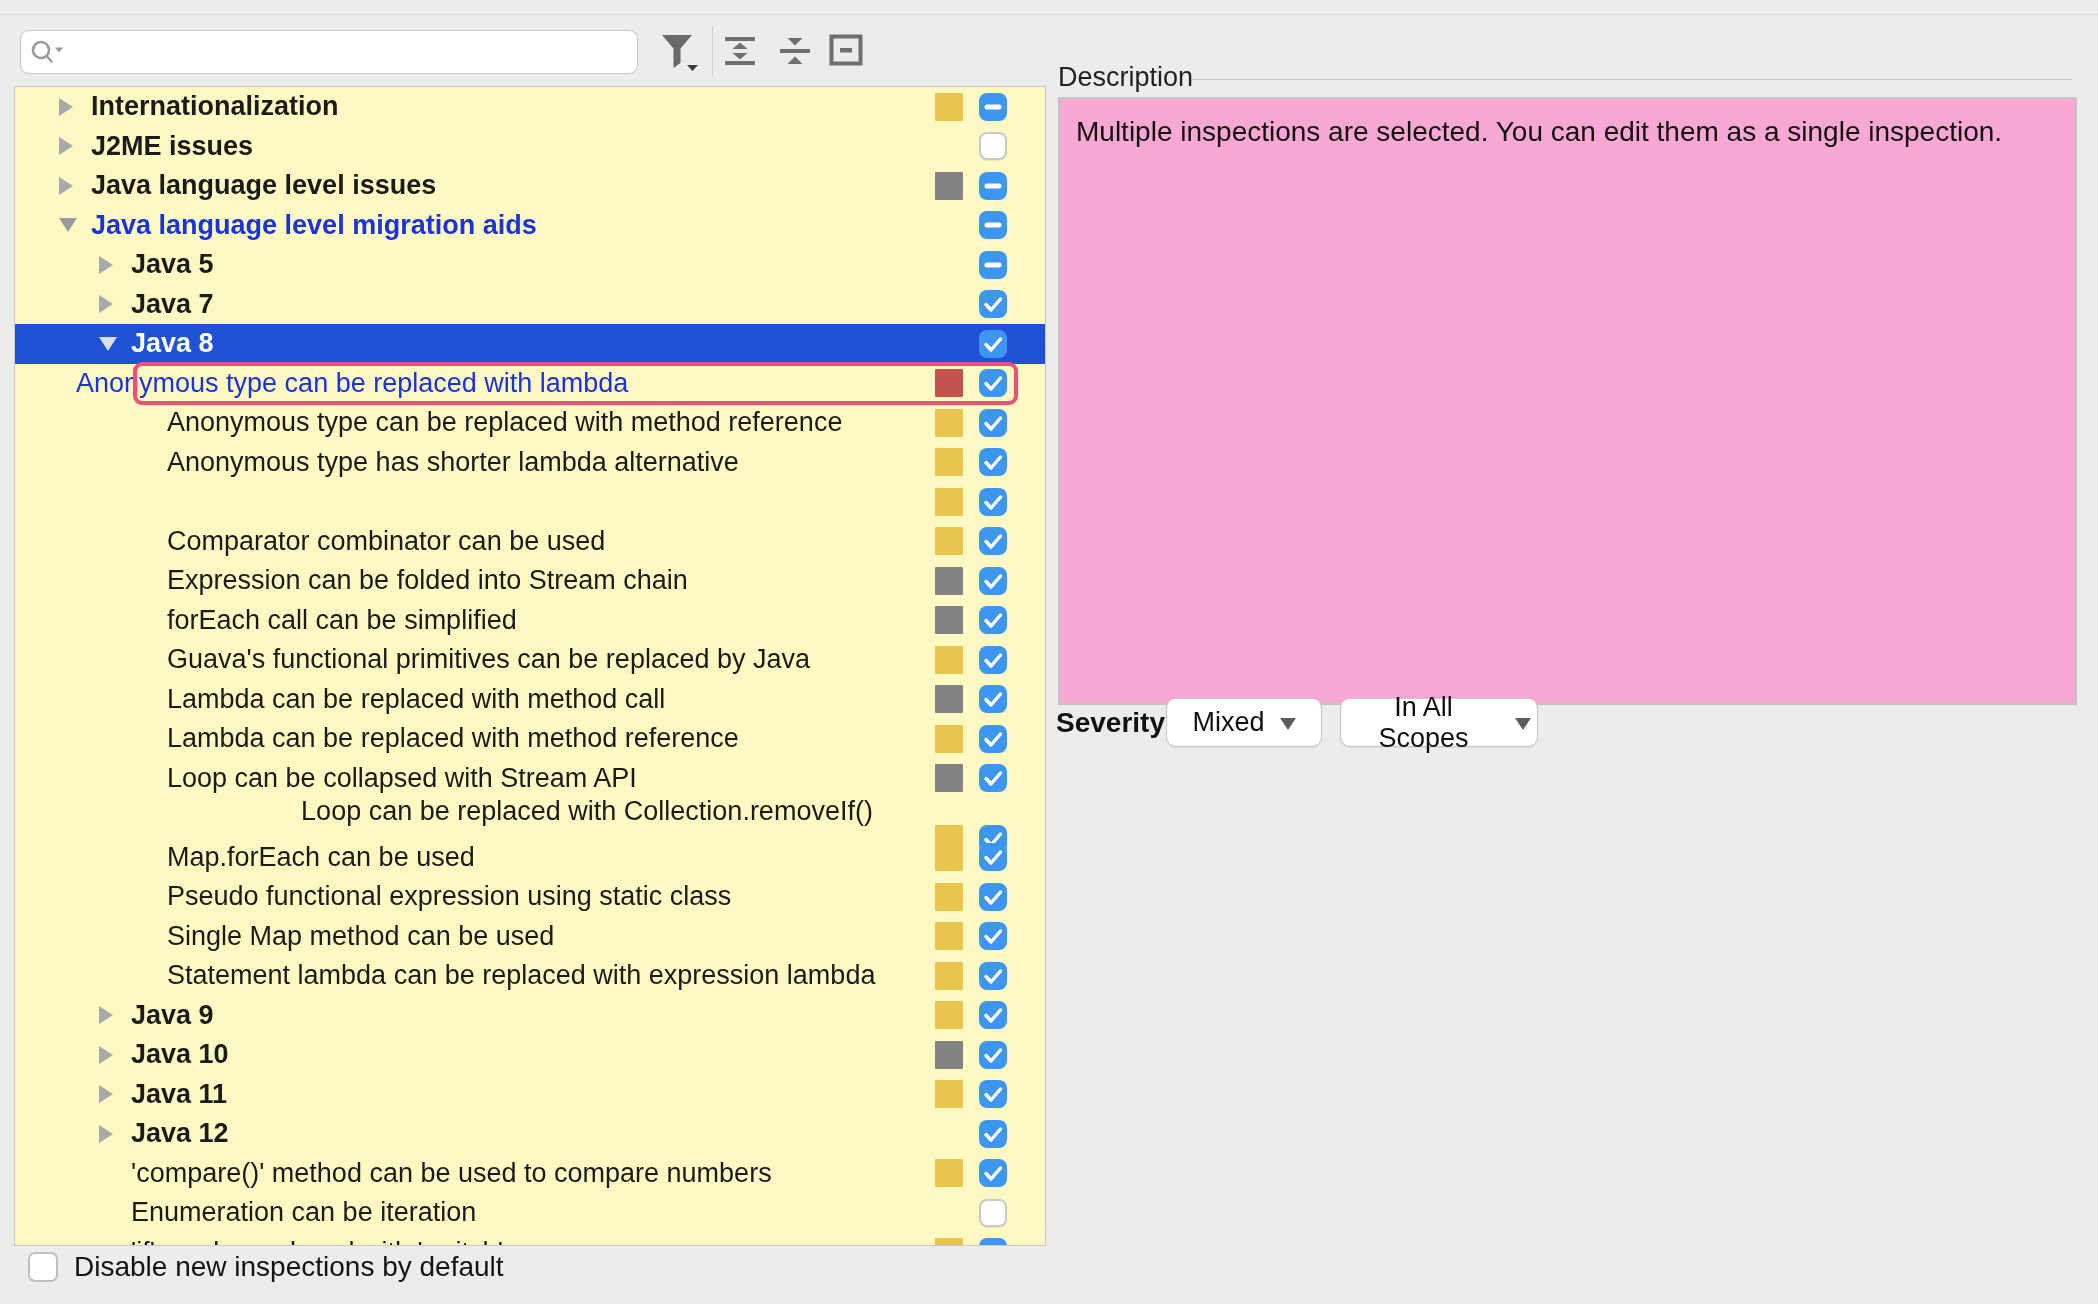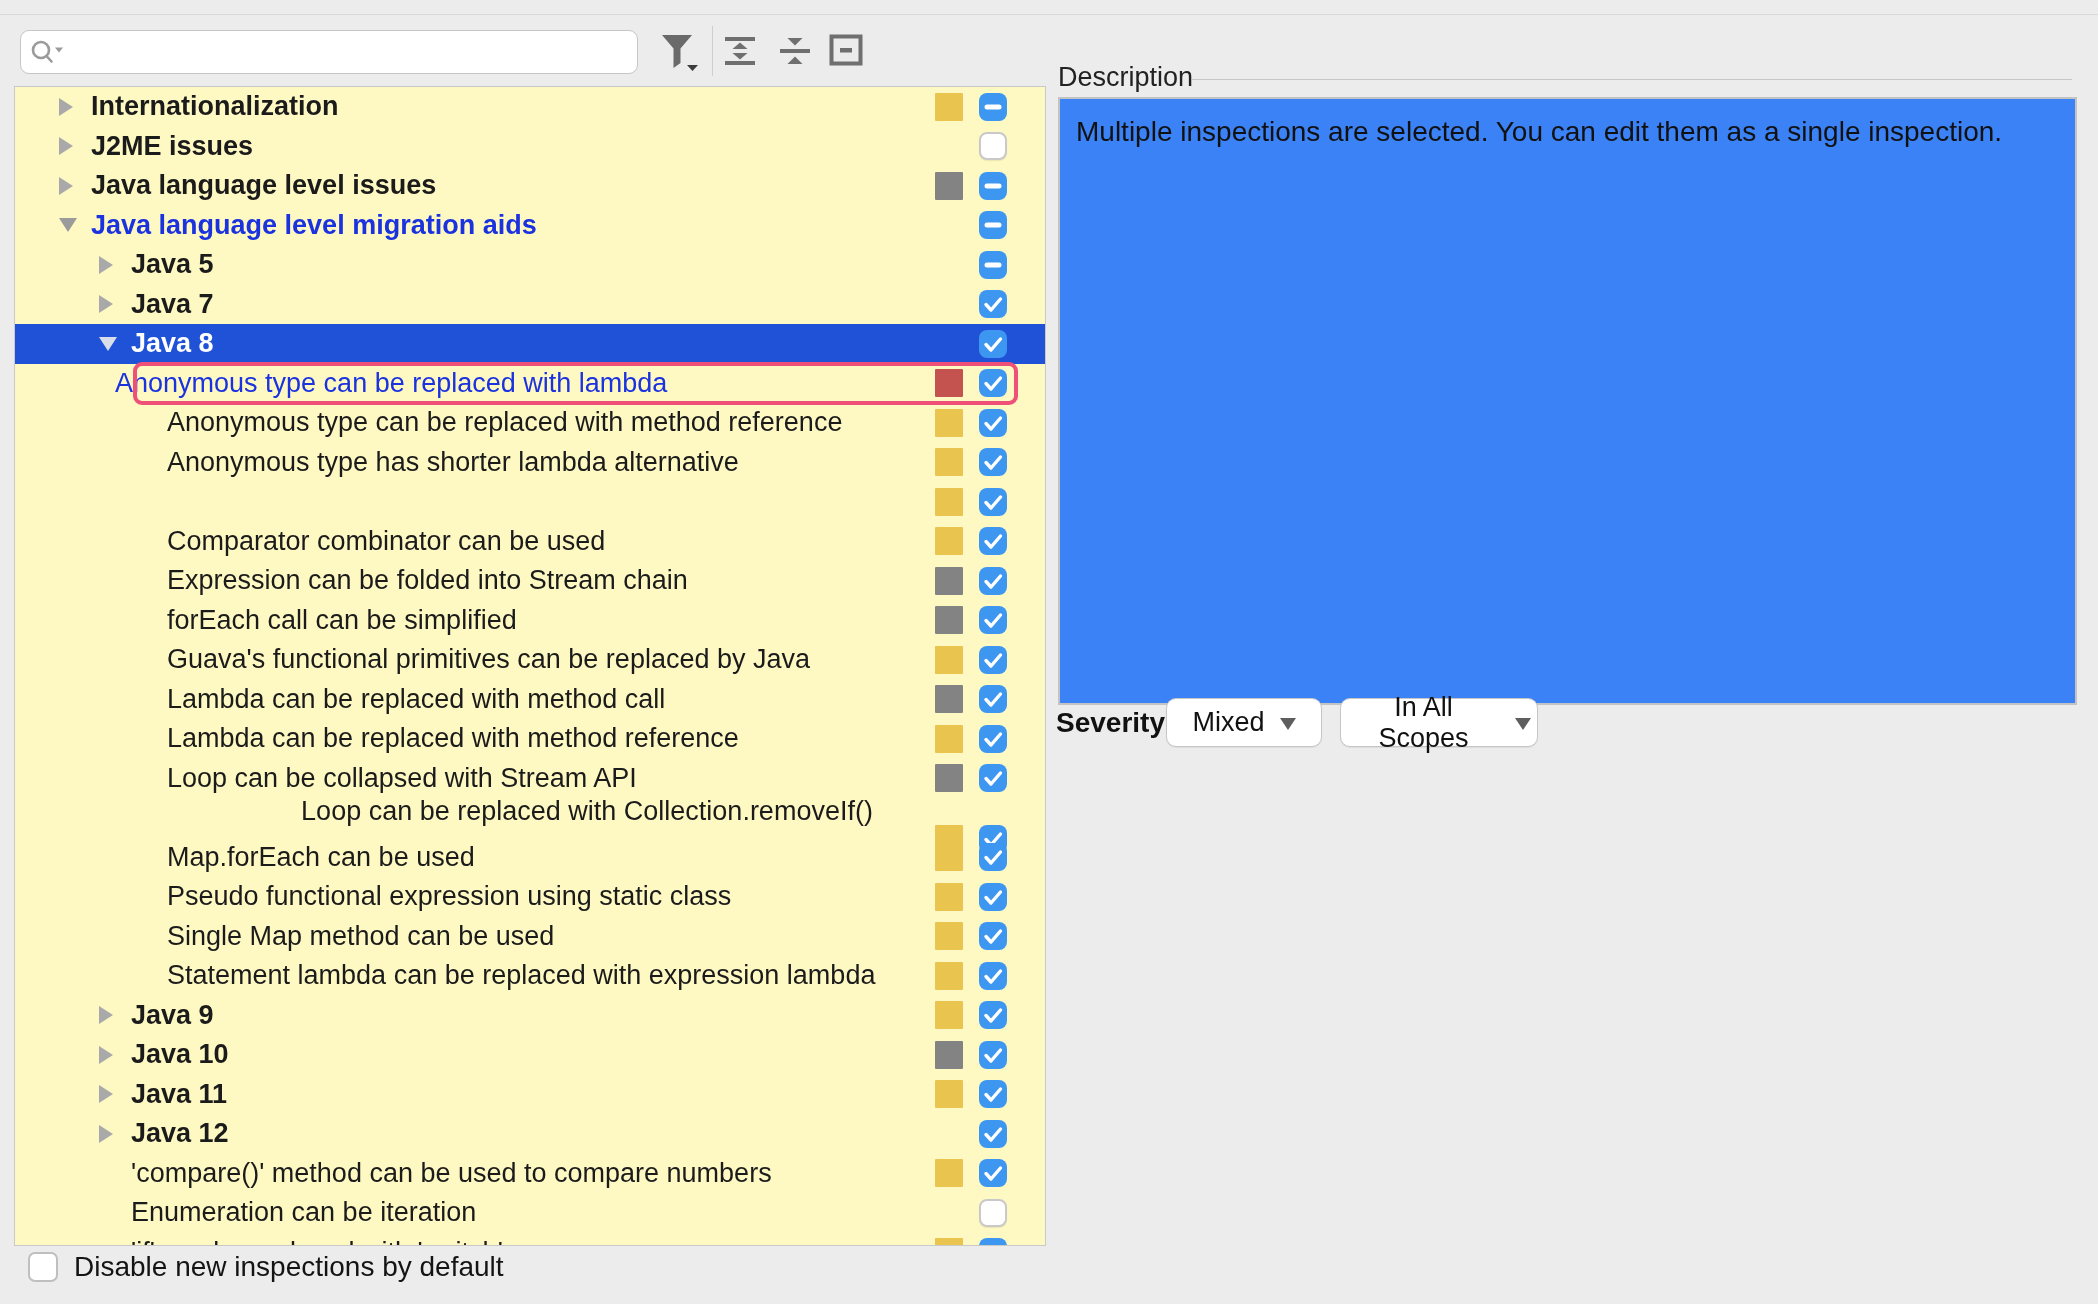--- a/index.html
+++ b/index.html
@@ -65,21 +65,21 @@
   .footer-label{
     position:absolute;left:74px;top:1252px;height:30px;display:flex;align-items:center;
     font-size:28px;font-weight:500;color:#141414;white-space:nowrap;
   }
 
   
   .desc-title{position:absolute;left:1058px;top:62px;font-size:27px;color:#222;white-space:nowrap;}
   .desc-line{position:absolute;left:1192px;top:79px;width:880px;height:1px;background:#C6C6C6;}
   .desc-box{
     position:absolute;left:1058px;top:97px;width:1019px;height:608px;box-sizing:border-box;
-    background:#3b82f6;border:2px solid #C3C3C3;padding:14px 16px;
+    background:#f9a8d4;border:2px solid #C3C3C3;padding:14px 16px;
     font-size:28px;color:#111;line-height:1.35;
   }
   .severity-label{position:absolute;left:1056px;top:707px;font-size:28px;font-weight:bold;color:#111;white-space:nowrap;}
   .dd-btn{
     position:absolute;top:698px;height:49px;box-sizing:border-box;
     background:#FFFFFF;border:1px solid #C6C6C6;border-radius:10px;
     display:flex;align-items:center;justify-content:center;gap:15px;
     font-family:"Liberation Sans",sans-serif;font-size:27px;color:#111;
     box-shadow:0 1px 1px rgba(0,0,0,0.07);cursor:pointer;
   }
@@ -218,21 +218,21 @@
       <span class="label bold">Java 8</span>
       <span class="right">
         <span class="sq"></span>
         <span class="cb cb-checked">
           <svg width="28" height="28" viewBox="0 0 28 28">
             <path d="M7 14.5l5 5.5 9.5-11" fill="none" stroke="#FFFFFF" stroke-width="3.4" stroke-linecap="round" stroke-linejoin="round"></path>
           </svg>
         </span>
       </span>
     </div>
-    <div class="tree-row" style="padding-left: 100px;">
+    <div class="tree-row" style="padding-left: 61px;">
       <span class="label link">Anonymous type can be replaced with lambda</span>
       <span class="right">
         <span class="sq sq-red"></span>
         <span class="cb cb-checked">
           <svg width="28" height="28" viewBox="0 0 28 28">
             <path d="M7 14.5l5 5.5 9.5-11" fill="none" stroke="#FFFFFF" stroke-width="3.4" stroke-linecap="round" stroke-linejoin="round"></path>
           </svg>
         </span>
       </span>
       <span class="hl"></span>

